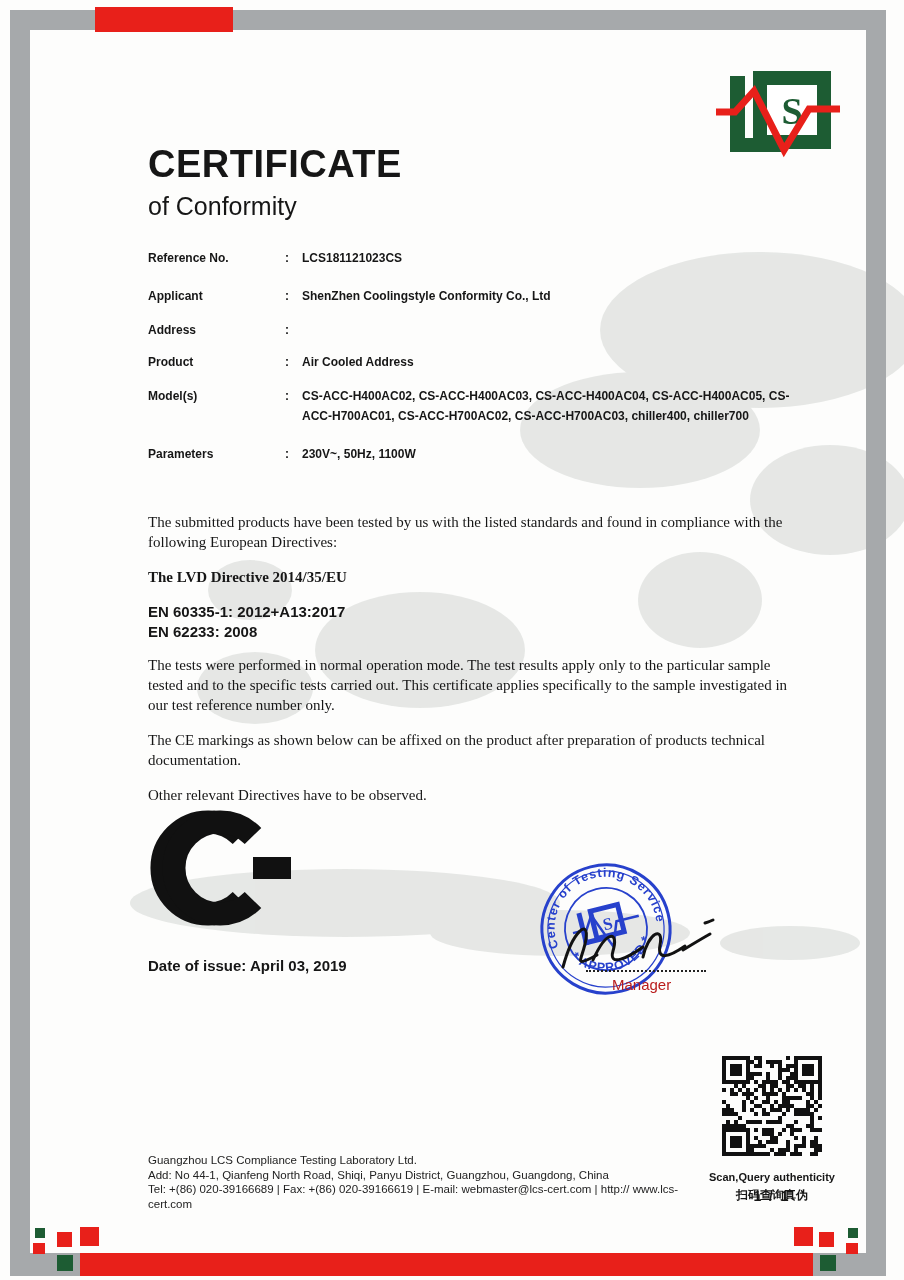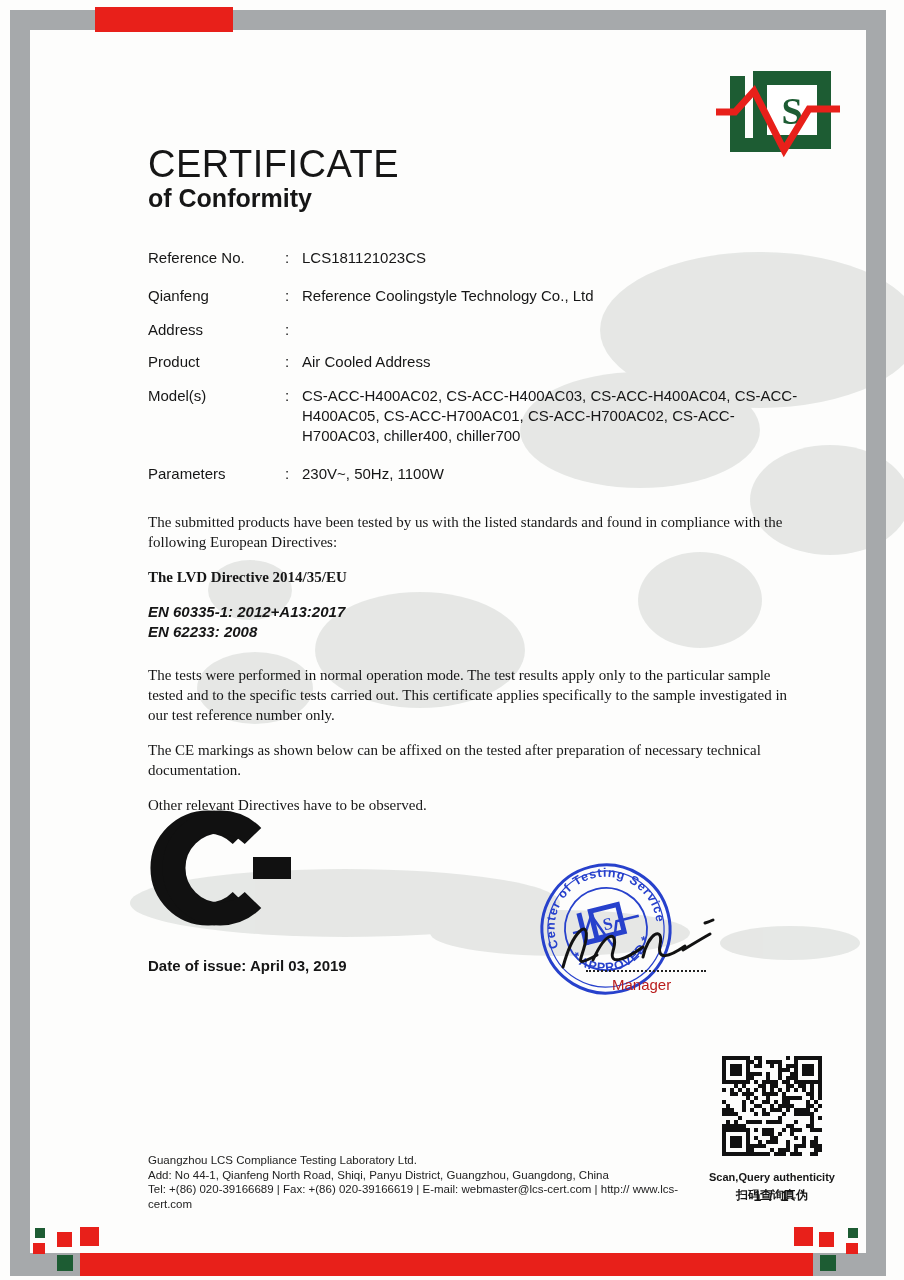--- a/index.html
+++ b/index.html
@@ -13,35 +13,35 @@
   .frame-right{left:866px;top:10px;width:20px;height:1266px;background:#a6a9ab;}
   .frame-top-red{left:95px;top:7px;width:138px;height:25px;background:#e8201a;}
   .frame-bottom-gray-l{left:10px;top:1253px;width:70px;height:23px;background:#a6a9ab;}
   .frame-bottom-red{left:80px;top:1253px;width:733px;height:23px;background:#e8201a;}
   .frame-bottom-gray-r{left:813px;top:1253px;width:73px;height:23px;background:#a6a9ab;}
   .sq{position:absolute;}
   .sq.red{background:#e8201a;} .sq.green{background:#1d5c33;}
 
   
   .title-block{left:148px;top:144px;}
-  .title-main{font-size:38px;font-weight:normal;letter-spacing:.5px;line-height:40px;}
-  .title-sub{font-size:25px;font-weight:bold;margin-top:0;}
+  .title-main{font-size:38px;font-weight:bold;letter-spacing:.5px;line-height:40px;}
+  .title-sub{font-size:25px;font-weight:normal;margin-top:8px;}
 
   
   .fields{left:148px;top:248px;width:680px;}
   .field-row{display:grid;grid-template-columns:137px 17px 506px;
-             font-weight:normal;font-size:15px;line-height:20px;}
+             font-weight:bold;font-size:12px;line-height:20px;}
   .fr-mb18{margin-bottom:18px;} .fr-mb14{margin-bottom:14px;}
   .fr-mb12{margin-bottom:12px;} .fr-mb21{margin-bottom:18px;}
 
   
   .bodytext{left:148px;top:512px;width:657px;font-size:15px;line-height:20px;}
   .bodytext p{margin:0 0 15px 0;font-family:Liberation Serif, serif;}
   .bold{font-weight:bold;}
-  .standards{font-weight:bold;margin:0 0 23px 0;font-style:italic;}
+  .standards{font-weight:bold;margin:0 0 13px 0;}
 
   
   .ce-mark{left:146px;top:810px;}
   .date-line{left:148px;top:957px;font-size:15px;font-weight:bold;}
 
   
   .stamp{left:521px;top:844px;}
   .signature{left:545px;top:905px;}
   .sign-line{left:586px;top:970px;width:120px;height:0;border-top:2px dotted #222;}
   .manager{left:612px;top:976px;font-size:15px;color:#b91c1c;}
@@ -112,23 +112,23 @@
     <div class="title-sub">of Conformity</div>
   </div>
 
   <div class="abs fields">
     <div class="field-row fr-mb18">
       <span>Reference No.</span>
       <span>:</span>
       <span>LCS181121023CS</span>
     </div>
     <div class="field-row fr-mb14">
-      <span>Qianfeng</span>
+      <span>Applicant</span>
       <span>:</span>
-      <span>Reference Coolingstyle Technology Co., Ltd</span>
+      <span>ShenZhen Coolingstyle Conformity Co., Ltd</span>
     </div>
     <div class="field-row fr-mb12">
       <span>Address</span>
       <span>:</span>
     </div>
     <div class="field-row fr-mb14">
       <span>Product</span>
       <span>:</span>
       <span>Air Cooled Address</span>
     </div>
@@ -145,21 +145,21 @@
   </div>
 
   <div class="abs bodytext">
     <p>The submitted products have been tested by us with the listed standards and found in compliance with the following European Directives:</p>
     <p class="bold">The LVD Directive 2014/35/EU</p>
     <div class="standards">
       <div>EN 60335-1: 2012+A13:2017</div>
       <div>EN 62233: 2008</div>
     </div>
     <p>The tests were performed in normal operation mode. The test results apply only to the particular sample tested and to the specific tests carried out. This certificate applies specifically to the sample investigated in our test reference number only.</p>
-    <p>The CE markings as shown below can be affixed on the tested after preparation of necessary technical documentation.</p>
+    <p>The CE markings as shown below can be affixed on the product after preparation of products technical documentation.</p>
     <p>Other relevant Directives have to be observed.</p>
   </div>
 
   <svg class="abs ce-mark" width="176" height="116" viewBox="0 0 176 116" aria-label="CE">
     <path d="M 95 26 A 46 46 0 1 0 95 90" fill="none" stroke="#111" stroke-width="23"></path>
     <path d="M 205 26 A 46 46 0 1 0 205 90" fill="none" stroke="#111" stroke-width="23" transform="translate(-98,0)"></path>
     <rect x="107" y="47" width="38" height="22" fill="#111"></rect>
   </svg>
 
   <div class="abs date-line">Date of issue: April 03, 2019</div>

